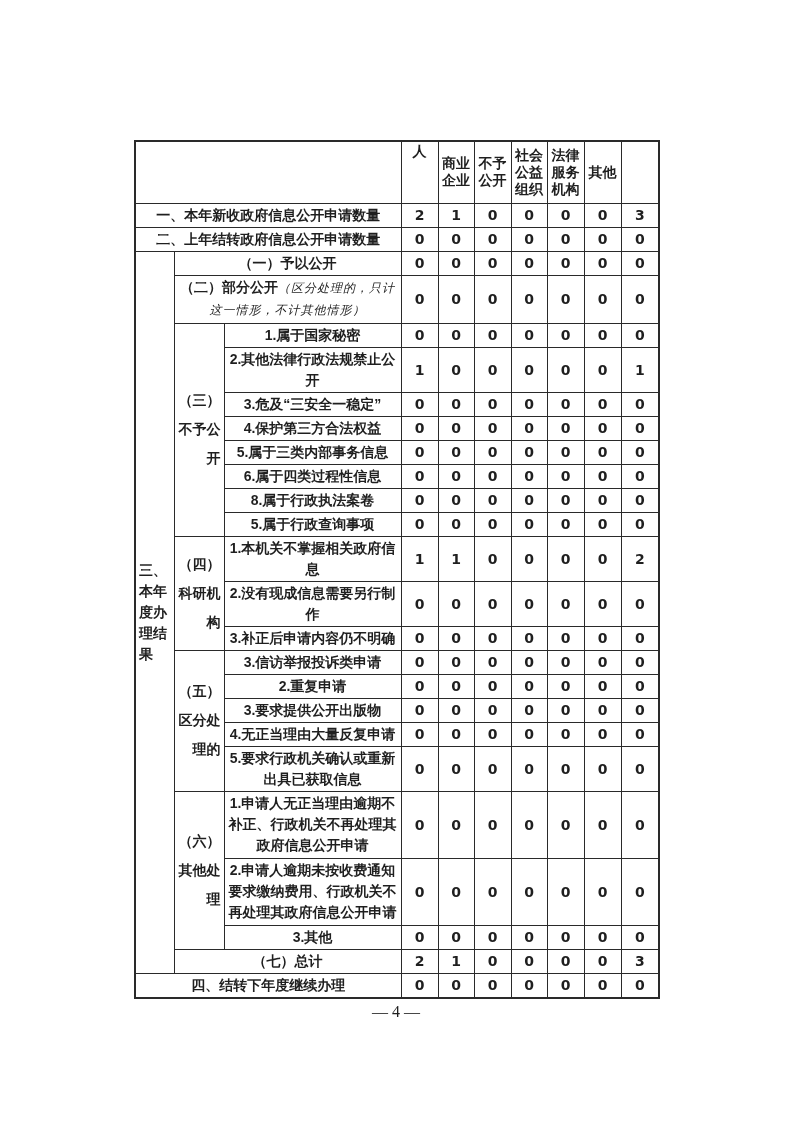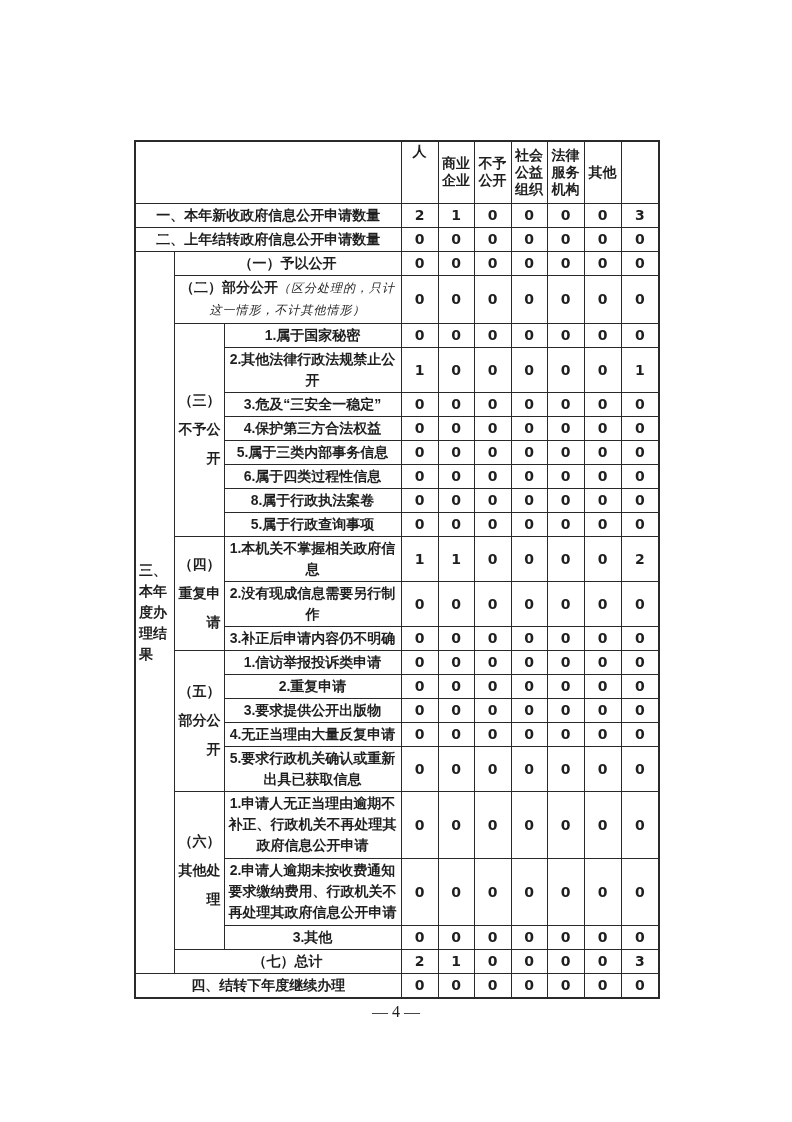--- a/index.html
+++ b/index.html
@@ -238,21 +238,21 @@
       <td class="num">0</td>
       <td class="num">0</td>
       <td class="num">0</td>
       <td class="num">0</td>
       <td class="num">0</td>
       <td class="num">0</td>
       <td class="num">0</td>
     </tr>
 
     <tr class="h2c">
-      <td class="grp" rowspan="3">（四）重复申请</td>
+      <td class="grp" rowspan="3">（四）科研机构</td>
       <td class="lbl">1.本机关不掌握相关政府信息</td>
       <td class="num">1</td>
       <td class="num">1</td>
       <td class="num">0</td>
       <td class="num">0</td>
       <td class="num">0</td>
       <td class="num">0</td>
       <td class="num">2</td>
     </tr>
     <tr class="h2c">
@@ -270,22 +270,22 @@
       <td class="num">0</td>
       <td class="num">0</td>
       <td class="num">0</td>
       <td class="num">0</td>
       <td class="num">0</td>
       <td class="num">0</td>
       <td class="num">0</td>
     </tr>
 
     <tr class="h1">
-      <td class="grp" rowspan="5">（五）部分公开</td>
-      <td class="lbl">1.信访举报投诉类申请</td>
+      <td class="grp" rowspan="5">（五）区分处理的</td>
+      <td class="lbl">3.信访举报投诉类申请</td>
       <td class="num">0</td>
       <td class="num">0</td>
       <td class="num">0</td>
       <td class="num">0</td>
       <td class="num">0</td>
       <td class="num">0</td>
       <td class="num">0</td>
     </tr>
     <tr class="h1">
       <td class="lbl">2.重复申请</td>

